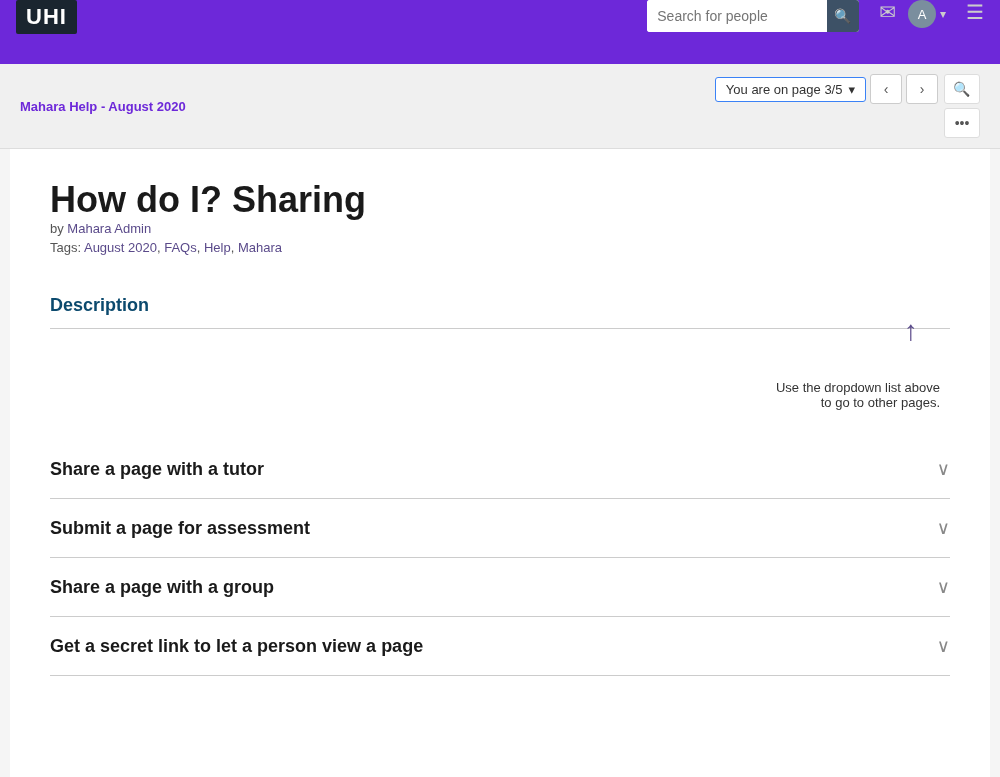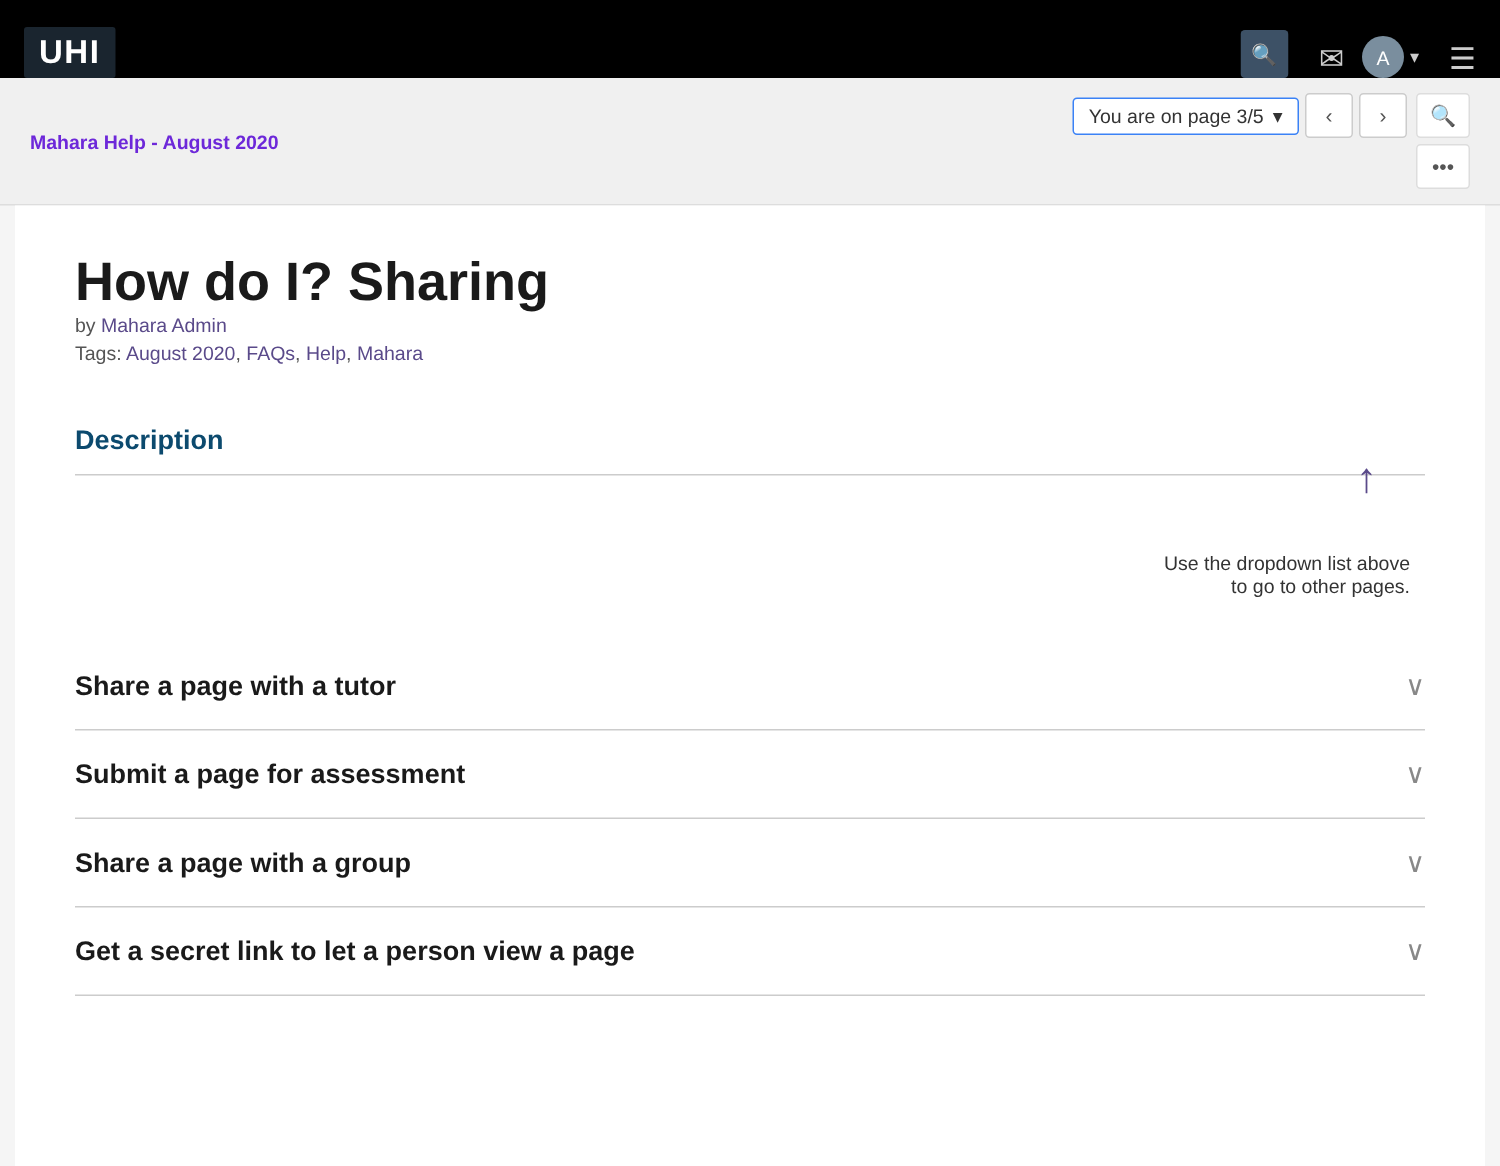--- a/index.html
+++ b/index.html
@@ -1,24 +1,24 @@
 <!DOCTYPE html>
 <html><head>
   <meta charset="utf-8">
   <style>
     * { box-sizing: border-box; margin: 0; padding: 0; }
     body { font-family: Arial, sans-serif; background: #f5f5f5; color: #333; }
 
     
     .header {
-      background: #000000;
-      display: flex;
-      align-items: flex-end;
+      background: #6d28d9;
+      display: flex;
+      align-items: flex-start;
       padding: 0 16px;
-      height: 52px;
+      height: 64px;
       gap: 12px;
     }
     .logo-wrap {
       display: flex;
       align-items: center;
     }
     .logo-text {
       color: white;
       font-size: 22px;
       font-weight: bold;
@@ -232,20 +232,21 @@
   </style>
 </head>
 <body>
 
 <div class="header">
   <div class="logo-wrap">
     <span class="logo-text">UHI</span>
   </div>
   <div class="header-spacer"></div>
   <div class="search-wrap">
+    <input class="search-input" type="text" placeholder="Search for people" style="">
     <button class="search-btn">
       <span>🔍</span>
     </button>
   </div>
   <span class="header-icon">✉</span>
   <div class="avatar-wrap">
     <div class="avatar-circle">
       <span>A</span>
     </div>
     <span class="chevron-down">▾</span>

